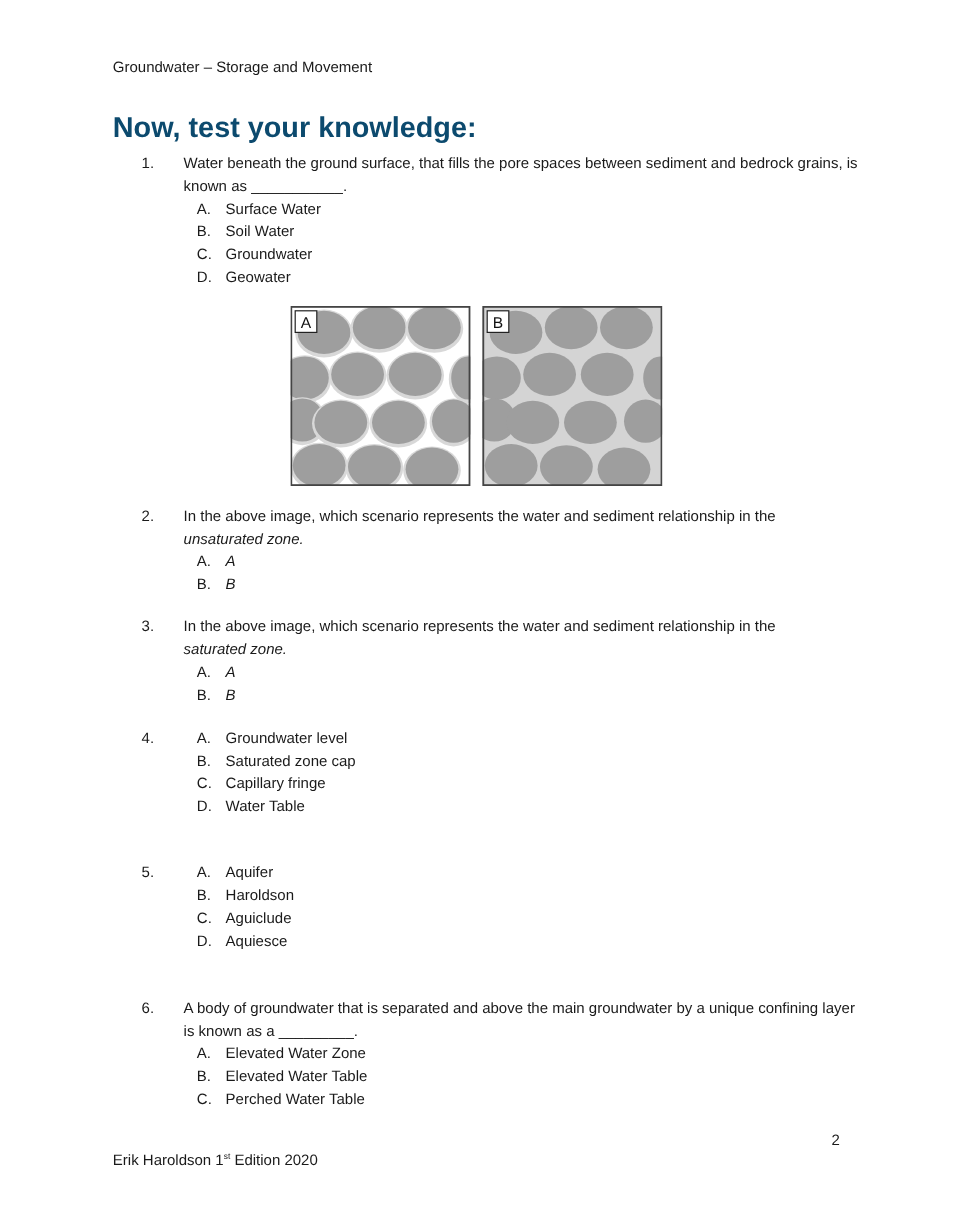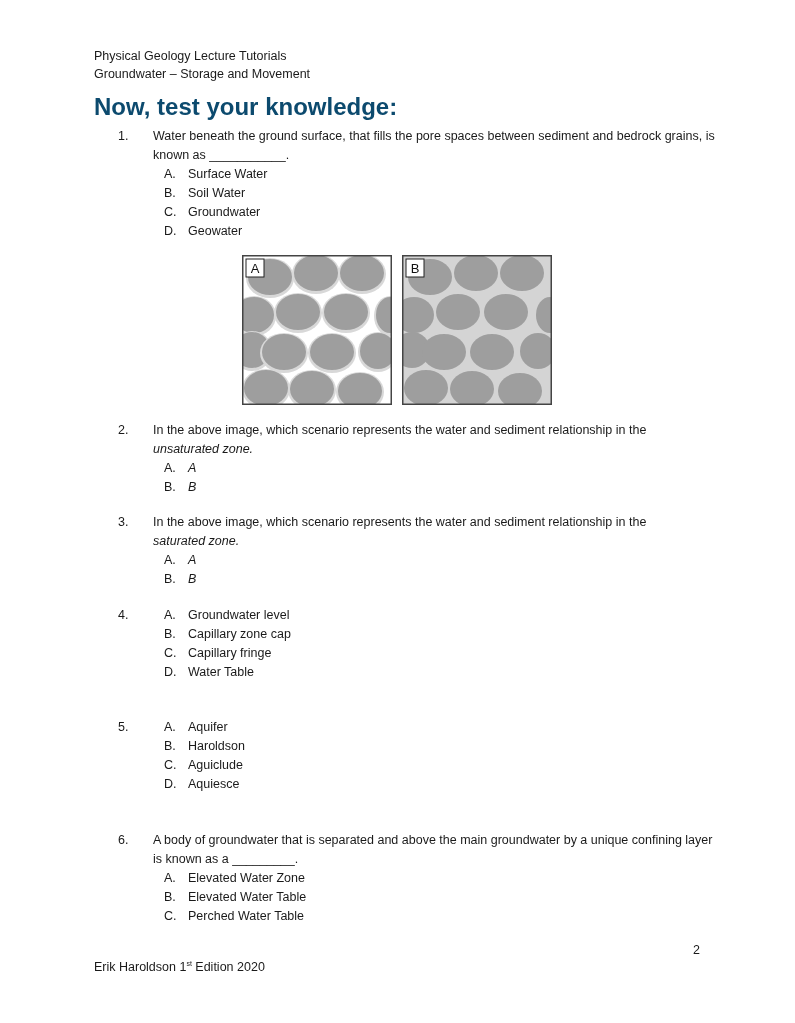--- a/index.html
+++ b/index.html
@@ -16,21 +16,20 @@
   .it { font-style: italic; }
   .fig { position: absolute; top: 255px; }
   .footer { position: absolute; left: 94px; top: 960px; font-size: 12.5px; }
   .footer sup { font-size: 7px; }
   .pageno { position: absolute; left: 693px; top: 943px; font-size: 12.5px; }
 </style>
 </head>
 <body>
 
 <div class="hdr">
-  <div>Physical Geology Lecture Tutorials</div>
   <div>Groundwater – Storage and Movement</div>
 </div>
 
 <div class="title">Now, test your knowledge:</div>
 
 <div class="q" style="top:127px">
   <span class="num">1.</span>
   <div class="stem">Water beneath the ground surface, that fills the pore spaces between sediment and bedrock grains, is known as ___________.</div>
   <div class="opts">
     <div class="opt">
@@ -151,21 +150,21 @@
 
 <div class="q" style="top:606px">
   <span class="num">4.</span>
   <div class="opts">
     <div class="opt">
         <span class="l">A.</span>
         <span>Groundwater level</span>
       </div>
     <div class="opt">
         <span class="l">B.</span>
-        <span>Capillary zone cap</span>
+        <span>Saturated zone cap</span>
       </div>
     <div class="opt">
         <span class="l">C.</span>
         <span>Capillary fringe</span>
       </div>
     <div class="opt">
         <span class="l">D.</span>
         <span>Water Table</span>
       </div>
   </div>

